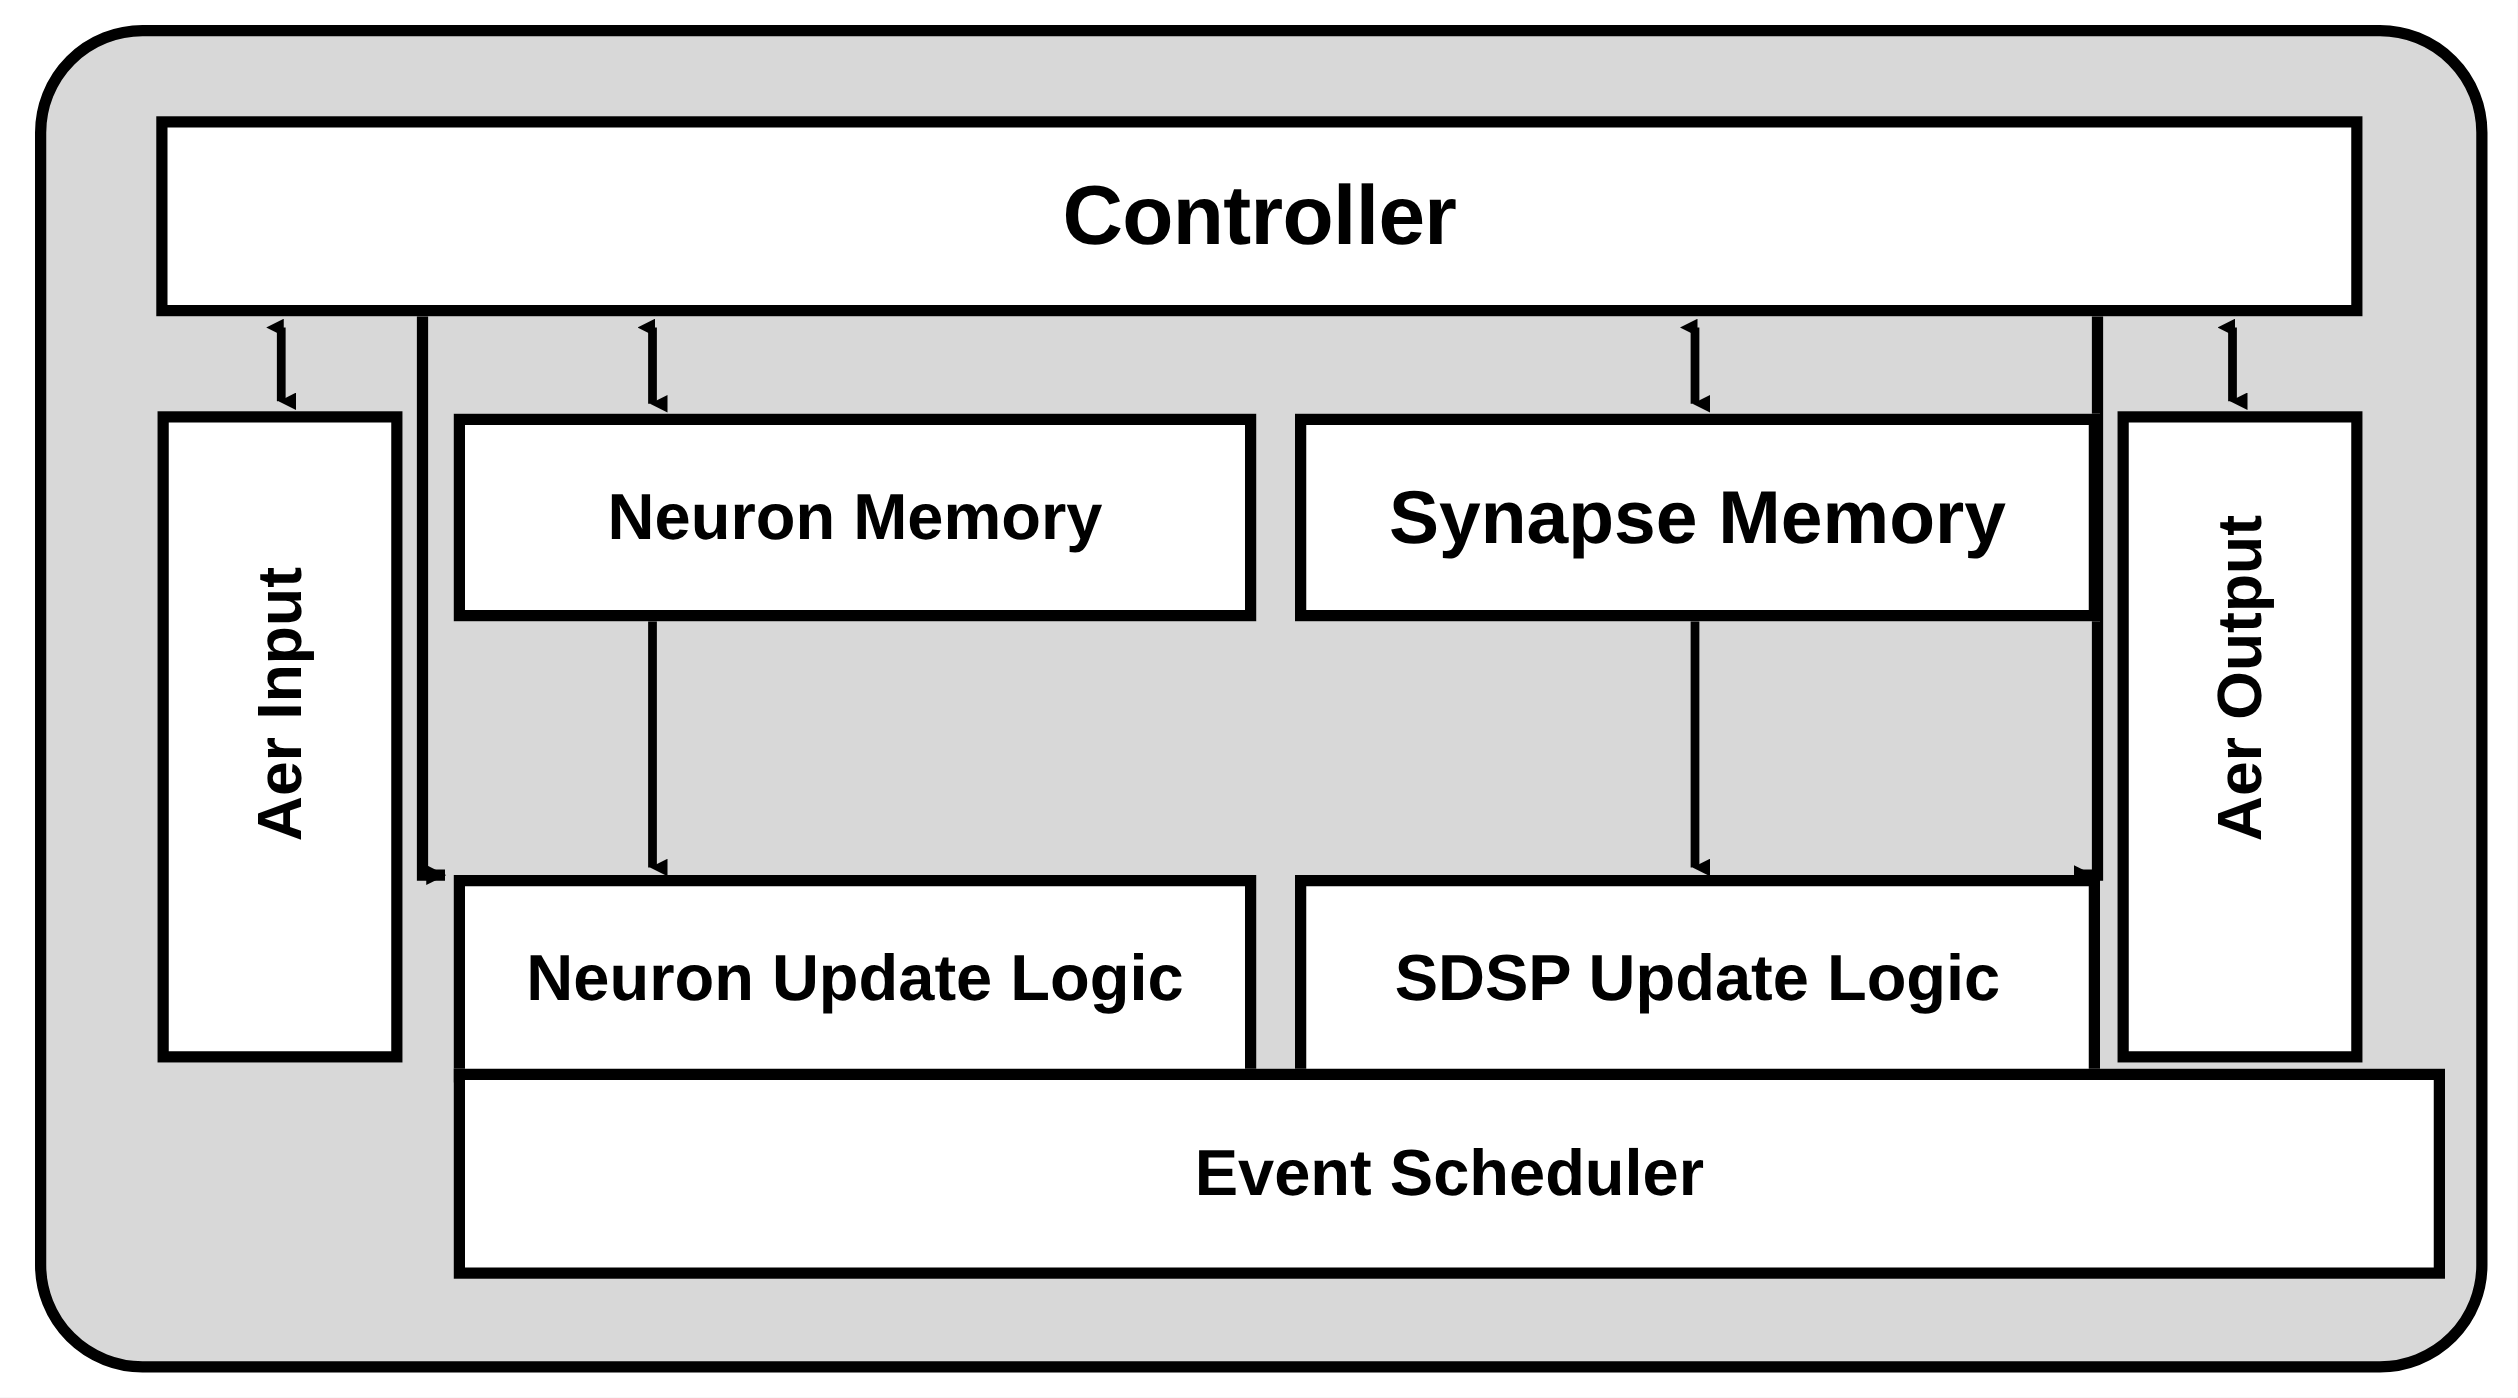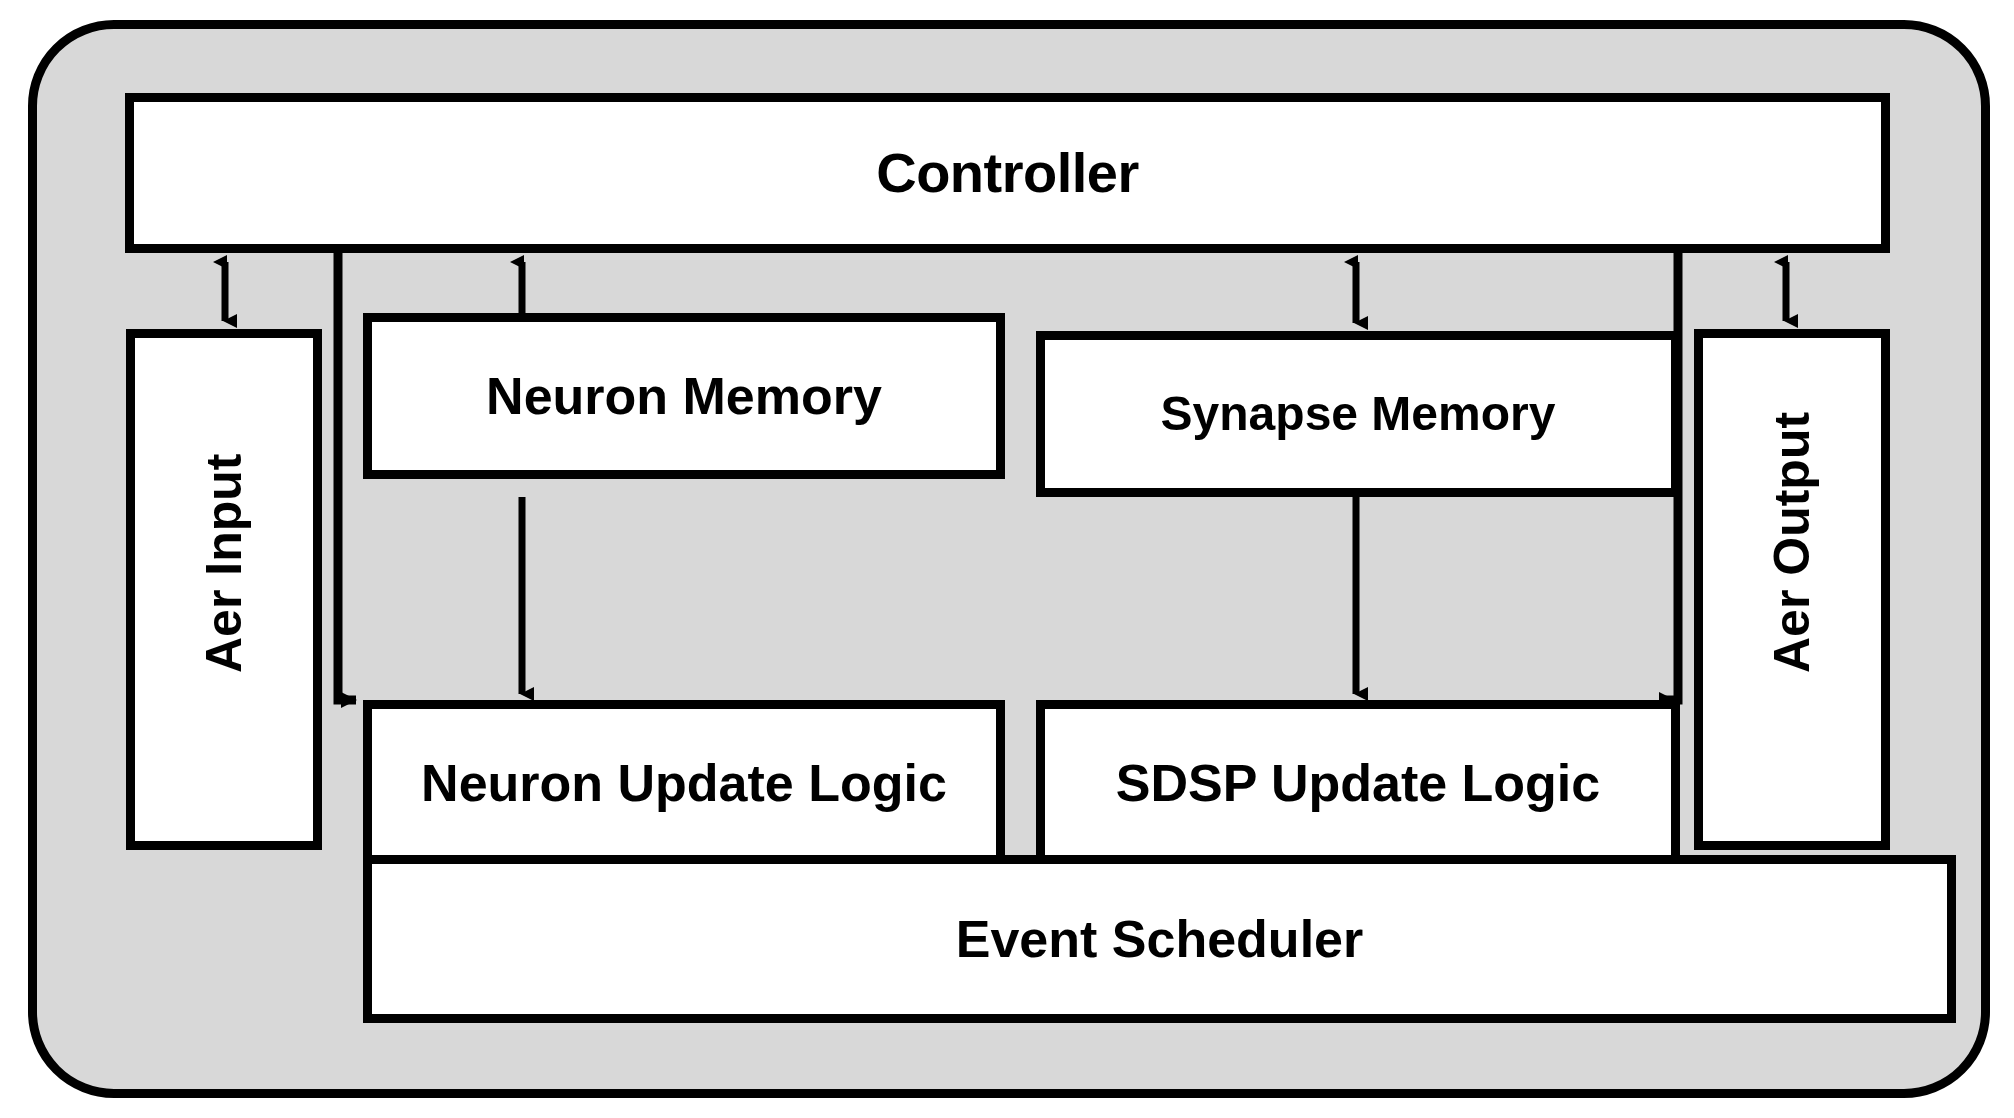--- a/index.html
+++ b/index.html
@@ -49,47 +49,47 @@
     display: block;
     width: 100%;
     padding: 0 6px;
     box-sizing: border-box;
   }
 
   
   #controller {
     left: 125px;  top: 93px;
     width: 1765px; height: 160px;
-    font-size: 56px;
+    font-size: 67px;
     letter-spacing: -0.5px;
     justify-content: flex-end;
   }
   #aer-input {
     left: 126px;  top: 329px;
     width: 196px;  height: 521px;
     font-size: 50px;
   }
   #aer-output {
     left: 1694px; top: 329px;
     width: 196px;  height: 521px;
     font-size: 50px;
   }
   .vert-label {
     transform: rotate(-90deg);
     white-space: nowrap;
   }
   #neuron-memory {
-    left: 363px;  top: 313px;
+    left: 363px;  top: 331px;
     width: 642px;  height: 166px;
     font-size: 52px;
   }
   #synapse-memory {
     left: 1036px; top: 331px;
     width: 644px;  height: 166px;
-    font-size: 48px;
+    font-size: 60px;
   }
   #neuron-update-logic {
     left: 363px;  top: 700px;
     width: 642px;  height: 166px;
     font-size: 52px;
   }
   #sdsp-update-logic {
     left: 1036px; top: 700px;
     width: 644px;  height: 166px;
     font-size: 52px;

